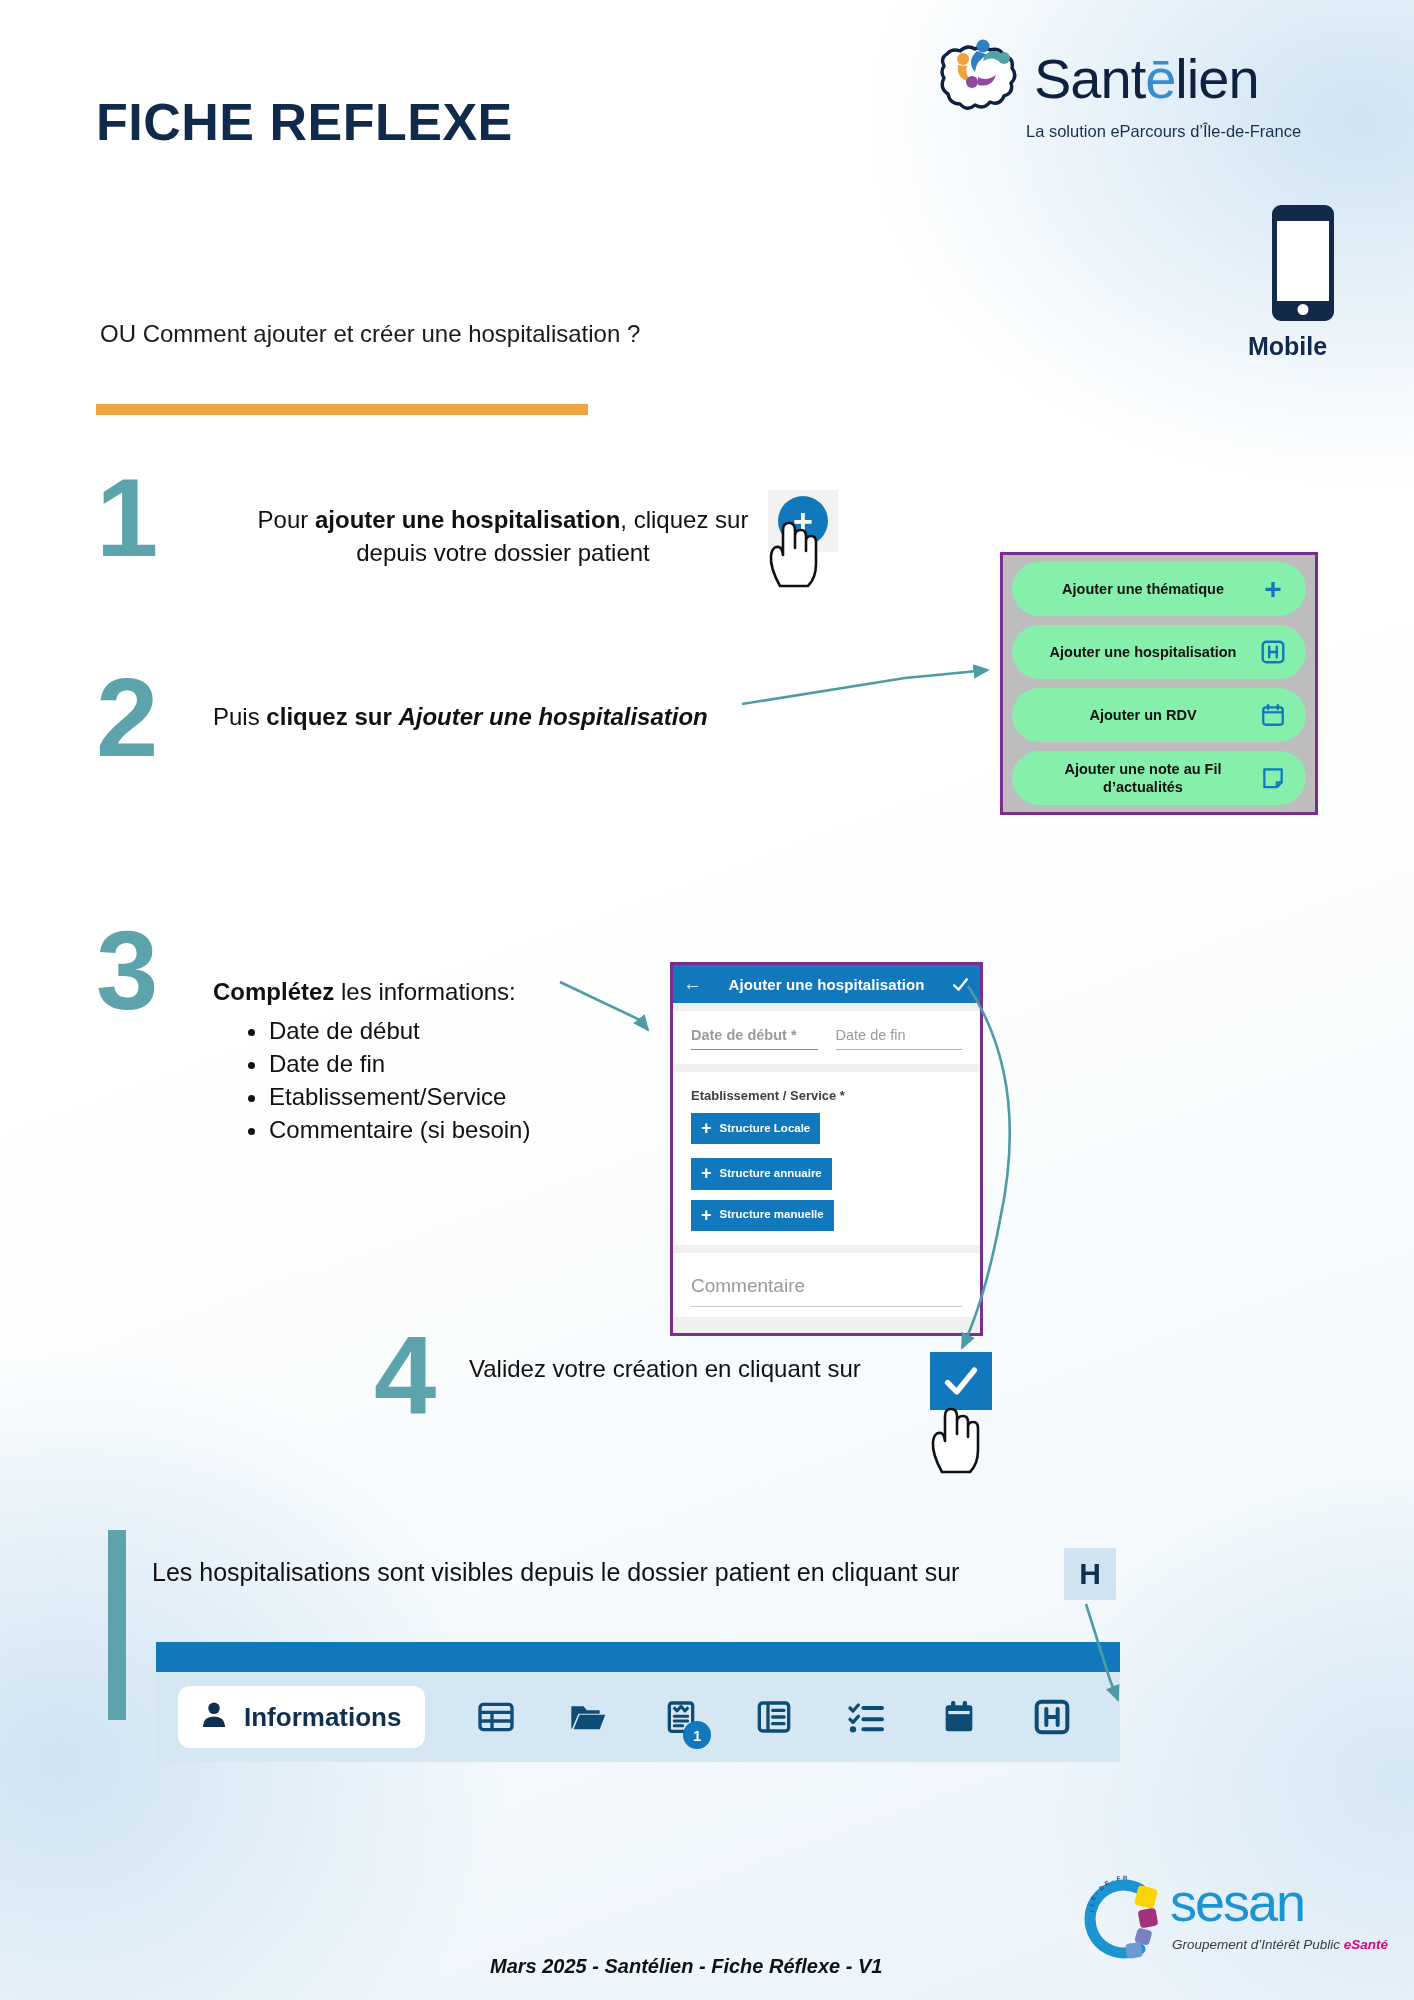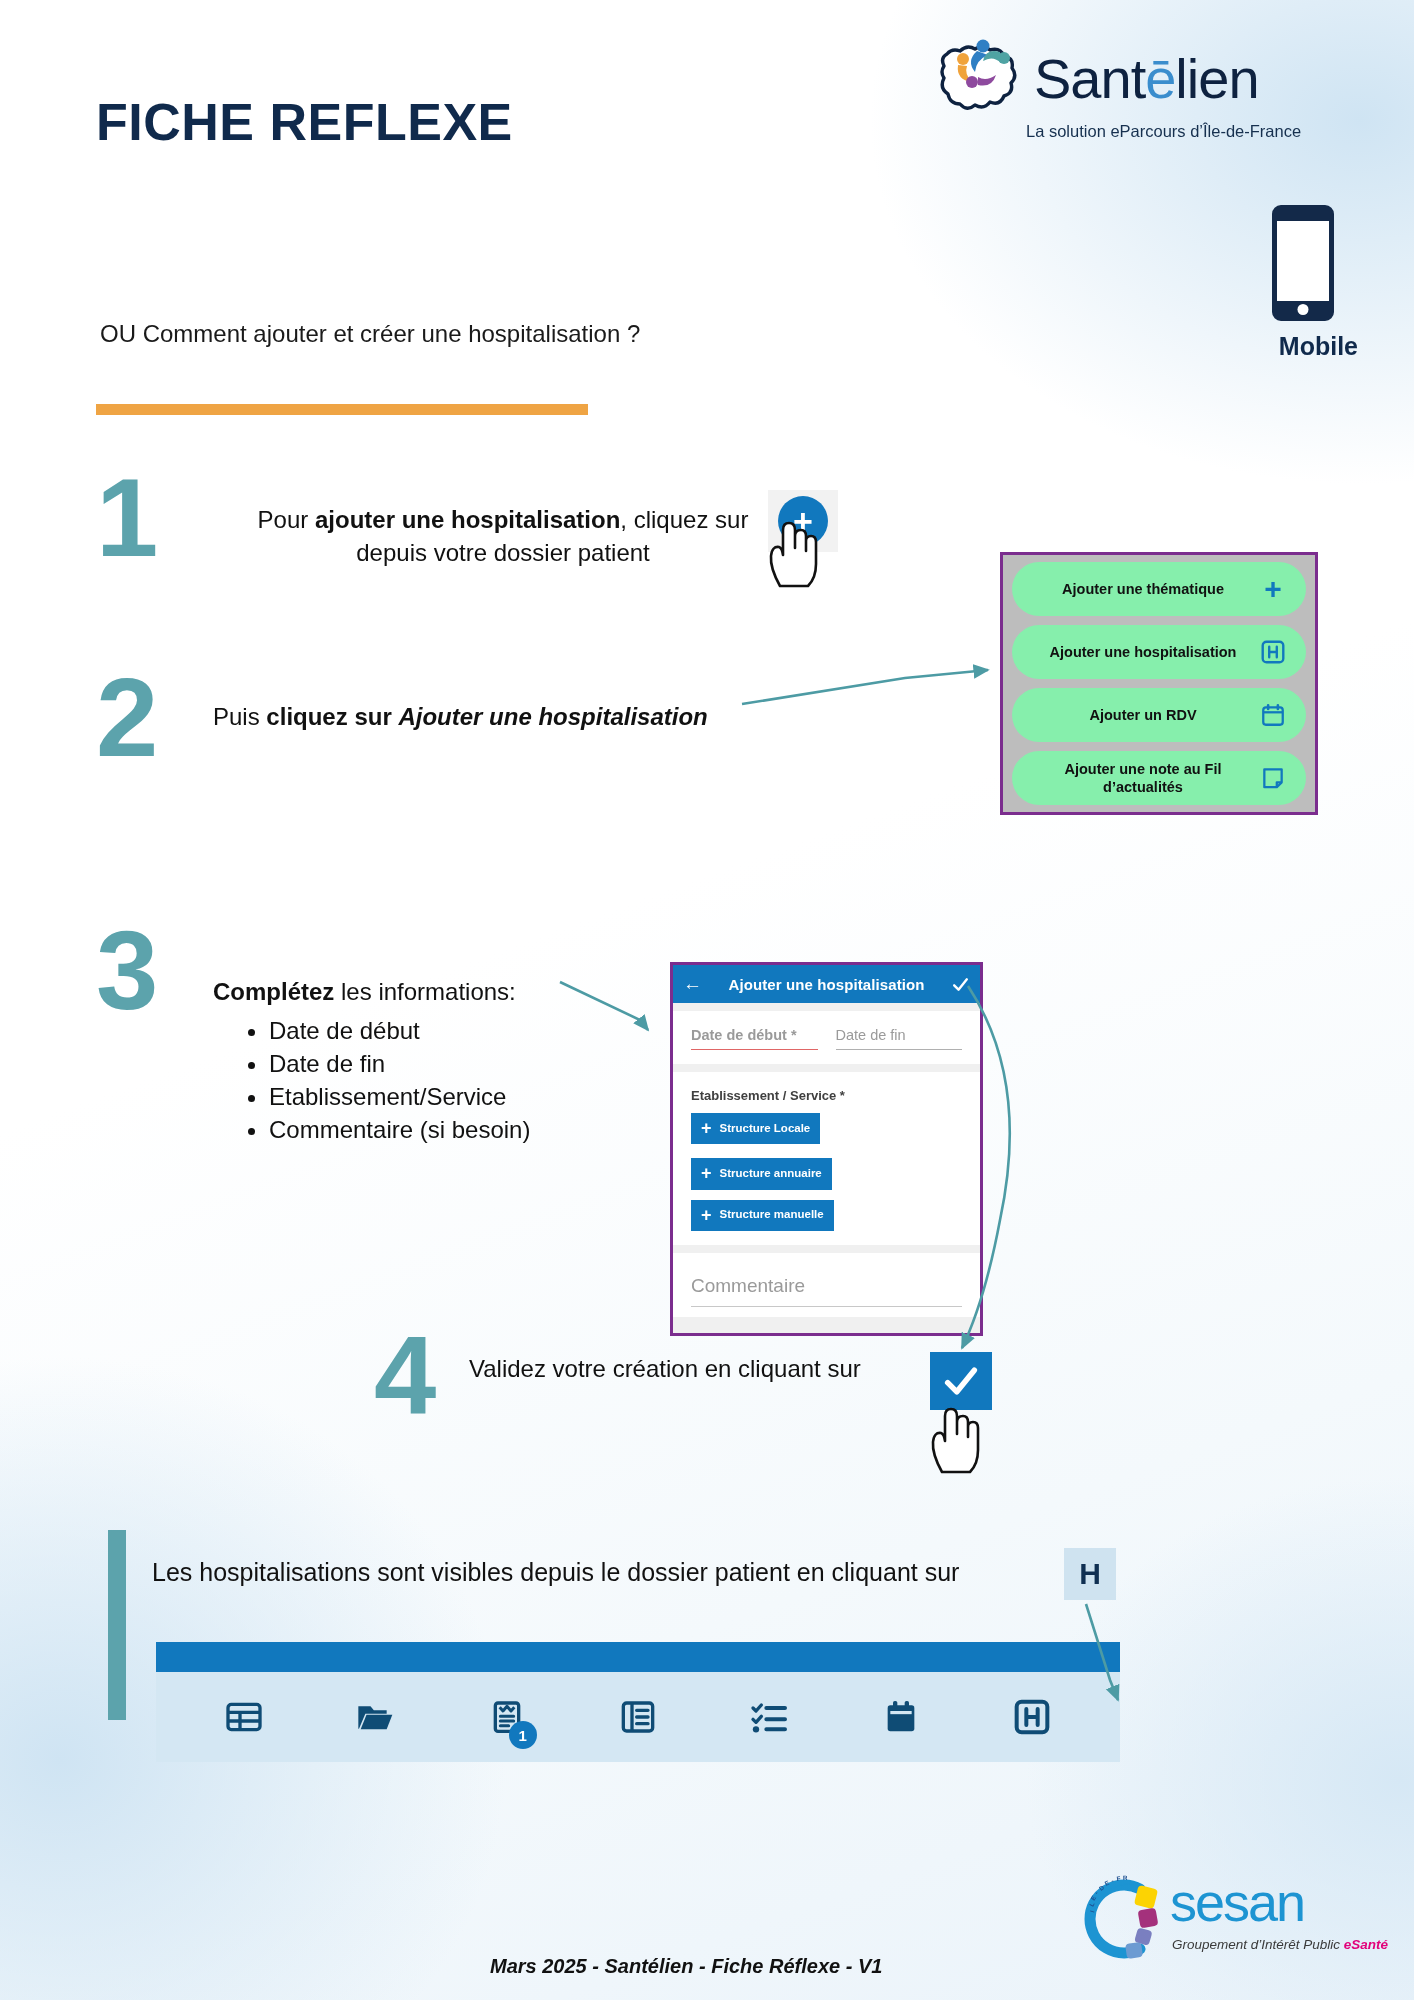--- a/index.html
+++ b/index.html
@@ -76,21 +76,21 @@
   .santelien-e { color: #3A8DCD; }
   .santelien-tagline {
     position: absolute;
     left: 96px; top: 92px;
     font-size: 16.5px;
     color: #16304F;
     white-space: nowrap;
   }
 
   
-  .mobile-badge { position: absolute; left: 1248px; top: 205px; width: 110px; text-align: right; }
+  .mobile-badge { position: absolute; left: 1248px; top: 205px; width: 110px; text-align: left; }
   .phone-shape {
     width: 62px; height: 116px;
     margin: 0 auto;
     border: 5px solid #132949;
     border-radius: 9px;
     background: #fff;
     position: relative;
   }
   .phone-shape::before {
     content: ""; position: absolute; left: 0; right: 0; top: -1px;
@@ -554,20 +554,29 @@
   <div class="note-bar"></div>
   <div class="note-text">Les hospitalisations sont visibles depuis le dossier patient en cliquant sur</div>
   <div class="chip-h-note">
     <span class="h-glyph">H</span>
   </div>
 
   <div class="tabbar-wrap">
     <div class="tabbar-top"></div>
     <div class="tabbar-body">
 
+      <div class="tab-info">
+        <span>
+          <svg width="32" height="32" viewBox="0 0 24 24" fill="#103052">
+            <circle cx="12" cy="7" r="4.3"></circle>
+            <path d="M3.6 21 Q4 13.2 12 13.2 Q20 13.2 20.4 21 Z"></path>
+          </svg>
+        </span>
+        <span class="tab-info-label">Informations</span>
+      </div>
 
       <div class="tab-icons">
 
         <span class="tab-icon">
           <svg viewBox="0 0 24 24" fill="none">
             <rect x="2.4" y="4.4" width="19.2" height="15.2" rx="2" stroke="#0F4C75" stroke-width="2"></rect>
             <path d="M2.4 9.2 H21.6 M2.4 14.4 H21.6 M9.6 9.2 V19.6" stroke="#0F4C75" stroke-width="2"></path>
           </svg>
         </span>
 

